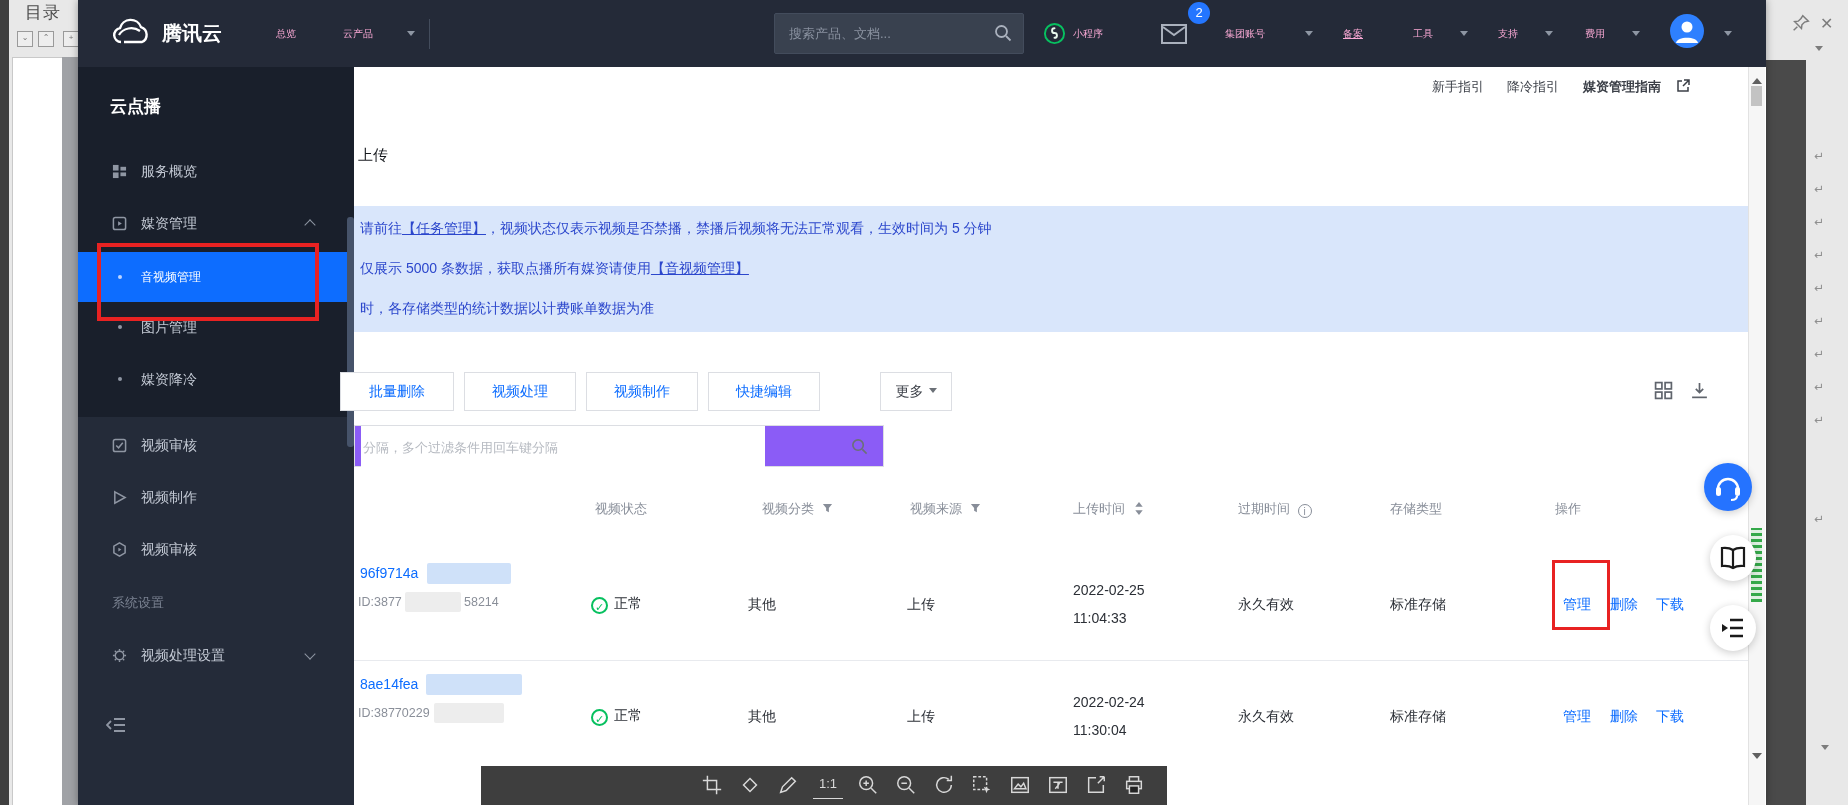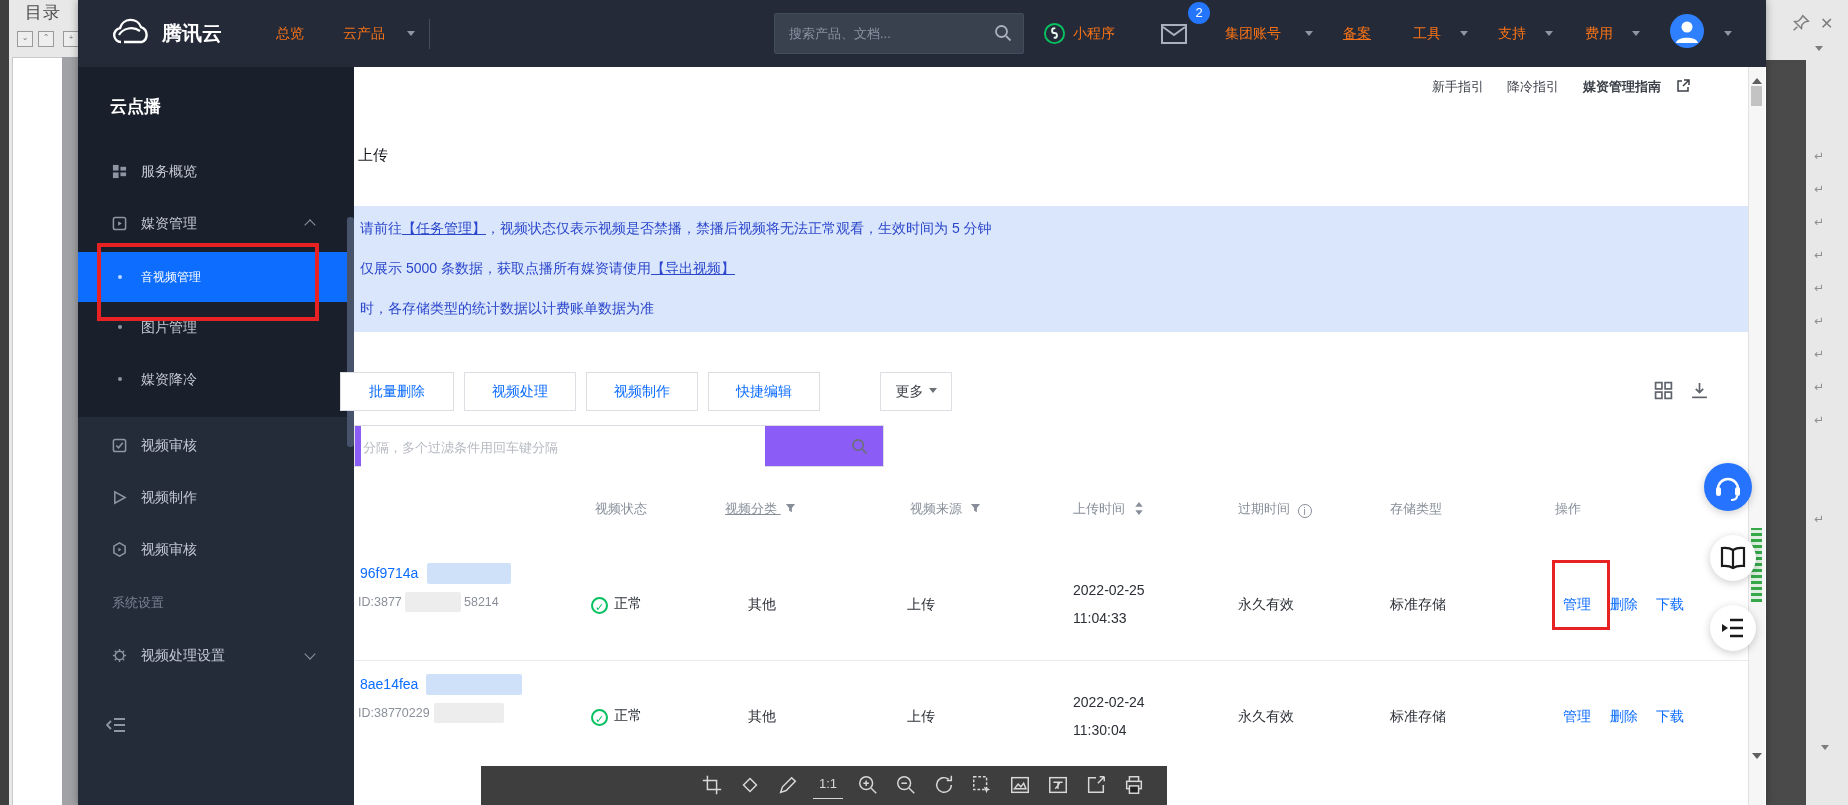--- a/index.html
+++ b/index.html
@@ -18,21 +18,21 @@
   .right-panel{left:1806px;top:0;width:42px;height:805px;background:#e8e8e8;}
   .right-panel-top{left:1766px;top:0;width:82px;height:60px;background:#e8e8e8;}
   .para-mark{color:#8f8f8f;font-size:12px;line-height:12px;}
   .win-icon{color:#7c7c7c;}
 
   
   .browser{left:78px;top:0;width:1688px;height:805px;background:#fff;box-shadow:0 0 8px rgba(0,0,0,.35);}
 
   
   .topbar{left:0;top:0;width:1688px;height:67px;background:#242a38;}
-  .topbar .navtxt{color:#f97316;font-size:14px;line-height:67px;}
+  .topbar .navtxt{color:#f9a8d4;font-size:10px;line-height:67px;}
   .caret-down{display:inline-block;width:0;height:0;border:4px solid transparent;border-top:5px solid #8e96a3;vertical-align:middle;margin-left:5px;}
   .tb-divider{left:351px;top:19px;width:1px;height:30px;background:#434c5c;}
   .tb-search{left:696px;top:13px;width:248px;height:39px;background:#39414f;border:1px solid #434c5c;border-radius:2px;}
   .tb-search input{position:absolute;left:12px;top:0;width:190px;height:37px;background:transparent;border:none;outline:none;color:#99a1ad;font-size:13px;font-family:inherit;}
   .tb-search input::placeholder{color:#8a92a0;}
   .badge{position:absolute;left:1110px;top:2px;min-width:22px;height:22px;border-radius:11px;background:#2476ff;color:#fff;font-size:13px;line-height:22px;text-align:center;}
   .avatar{left:1592px;top:14px;width:34px;height:34px;border-radius:50%;background:#2e80ff;}
 
   
   .sidebar{left:0;top:67px;width:276px;height:738px;background:#242b39;}
@@ -292,21 +292,21 @@
       </svg>
     </span>
 
     <span class="abs" style="left:280px;top:146px;font-size:15px;color:#15181d;">上传</span>
 
     <div class="abs notice">
       <div class="ln" style="top:14px;">
         <span>请前往</span><a href="#">【任务管理】</a><span>，视频状态仅表示视频是否禁播，禁播后视频将无法正常观看，生效时间为 5 分钟</span>
       </div>
       <div class="ln" style="top:54px;">
-        <span>仅展示 5000 条数据，获取点播所有媒资请使用</span><a href="#">【导出视频】</a>
+        <span>仅展示 5000 条数据，获取点播所有媒资请使用</span><a href="#">【音视频管理】</a>
       </div>
       <div class="ln" style="top:94px;">时，各存储类型的统计数据以计费账单数据为准</div>
     </div>
 
     <div class="btn" style="left:262px;top:372px;width:112px;">批量删除</div>
     <div class="btn" style="left:386px;top:372px;width:110px;">视频处理</div>
     <div class="btn" style="left:508px;top:372px;width:110px;">视频制作</div>
     <div class="btn" style="left:630px;top:372px;width:110px;">快捷编辑</div>
     <div class="btn btn-more" style="left:802px;top:372px;width:70px;">
       <span>更多</span><span class="caret-down" style="border-top-color:#6b7077;"></span>
@@ -331,21 +331,21 @@
       <input placeholder="分隔，多个过滤条件用回车键分隔" style="">
       <span class="abs" style="right:14px;top:11px;">
         <svg width="19" height="19" viewBox="0 0 20 20" fill="none" stroke="#6b7077" stroke-width="1.7">
           <circle cx="8.5" cy="8.5" r="5.5"></circle>
             <path d="M13 13l4.5 4.5"></path>
         </svg>
       </span>
     </div>
 
     <div class="th" style="left:517px;top:500px;">视频状态</div>
-    <div class="th" style="left:647px;top:500px;text-decoration:underline;">
+    <div class="th" style="left:684px;top:500px;">
       <span>视频分类</span>
       <svg width="11" height="11" viewBox="0 0 12 12" style="display:inline;vertical-align:-1px;margin-left:4px;">
           <path d="M1 1h10L7.5 5.5V10l-3-1.5v-3z" fill="#888e99"></path>
         </svg>
     </div>
     <div class="th" style="left:832px;top:500px;">
       <span>视频来源</span>
       <svg width="11" height="11" viewBox="0 0 12 12" style="display:inline;vertical-align:-1px;margin-left:4px;">
           <path d="M1 1h10L7.5 5.5V10l-3-1.5v-3z" fill="#888e99"></path>
         </svg>

